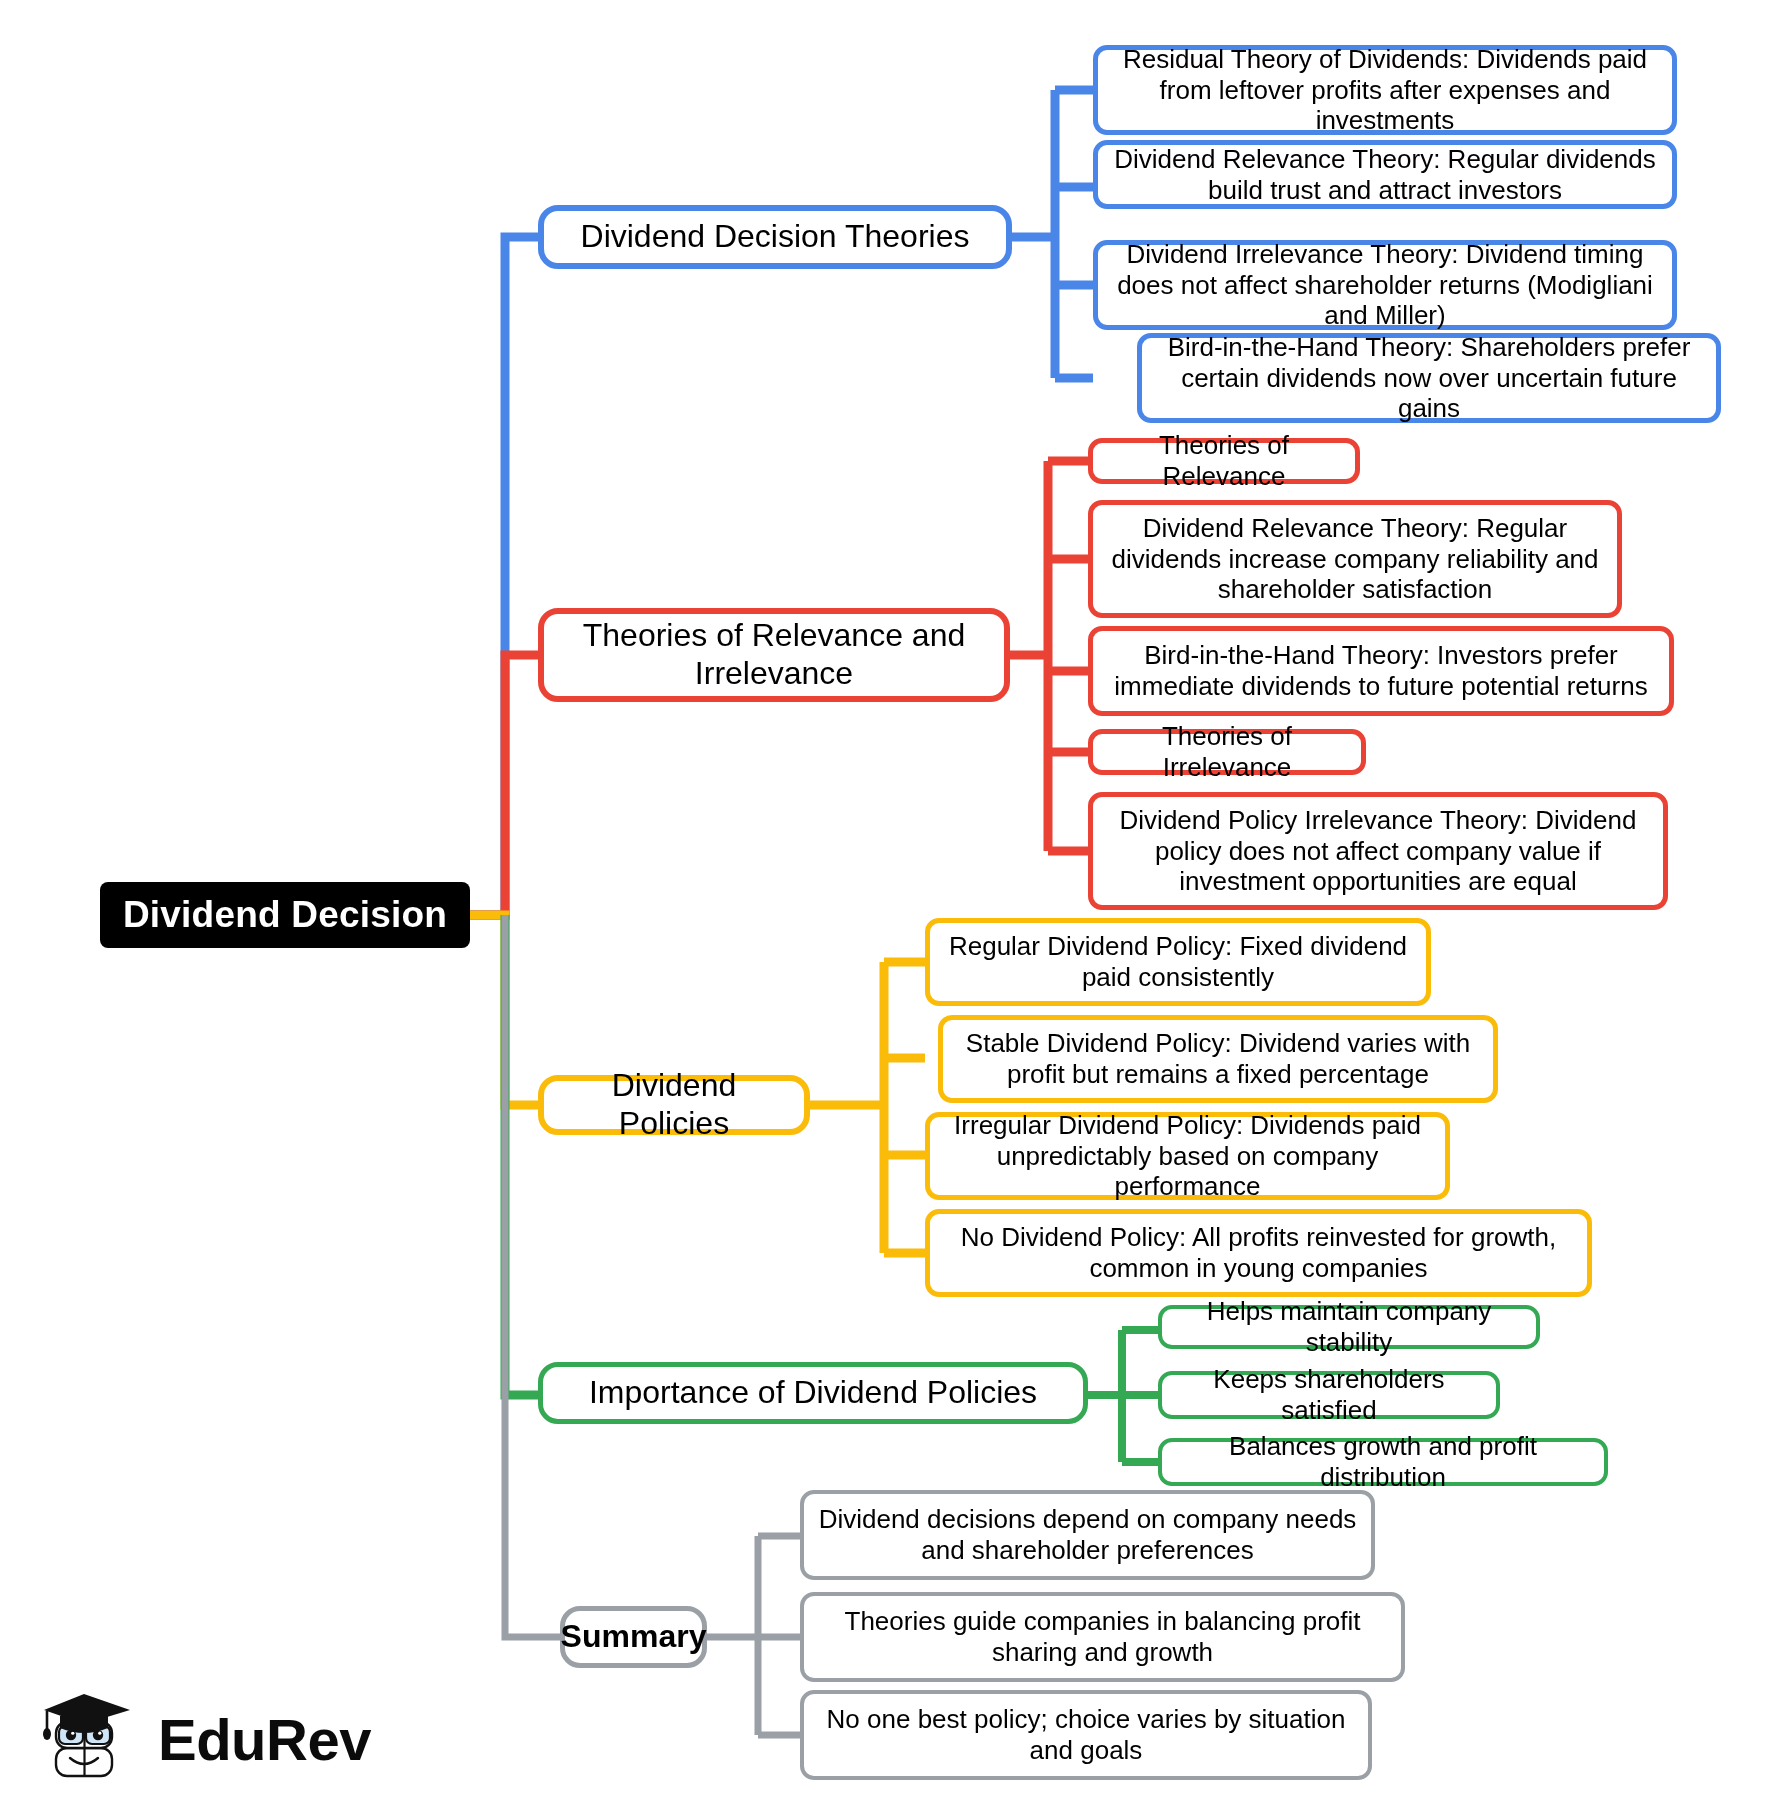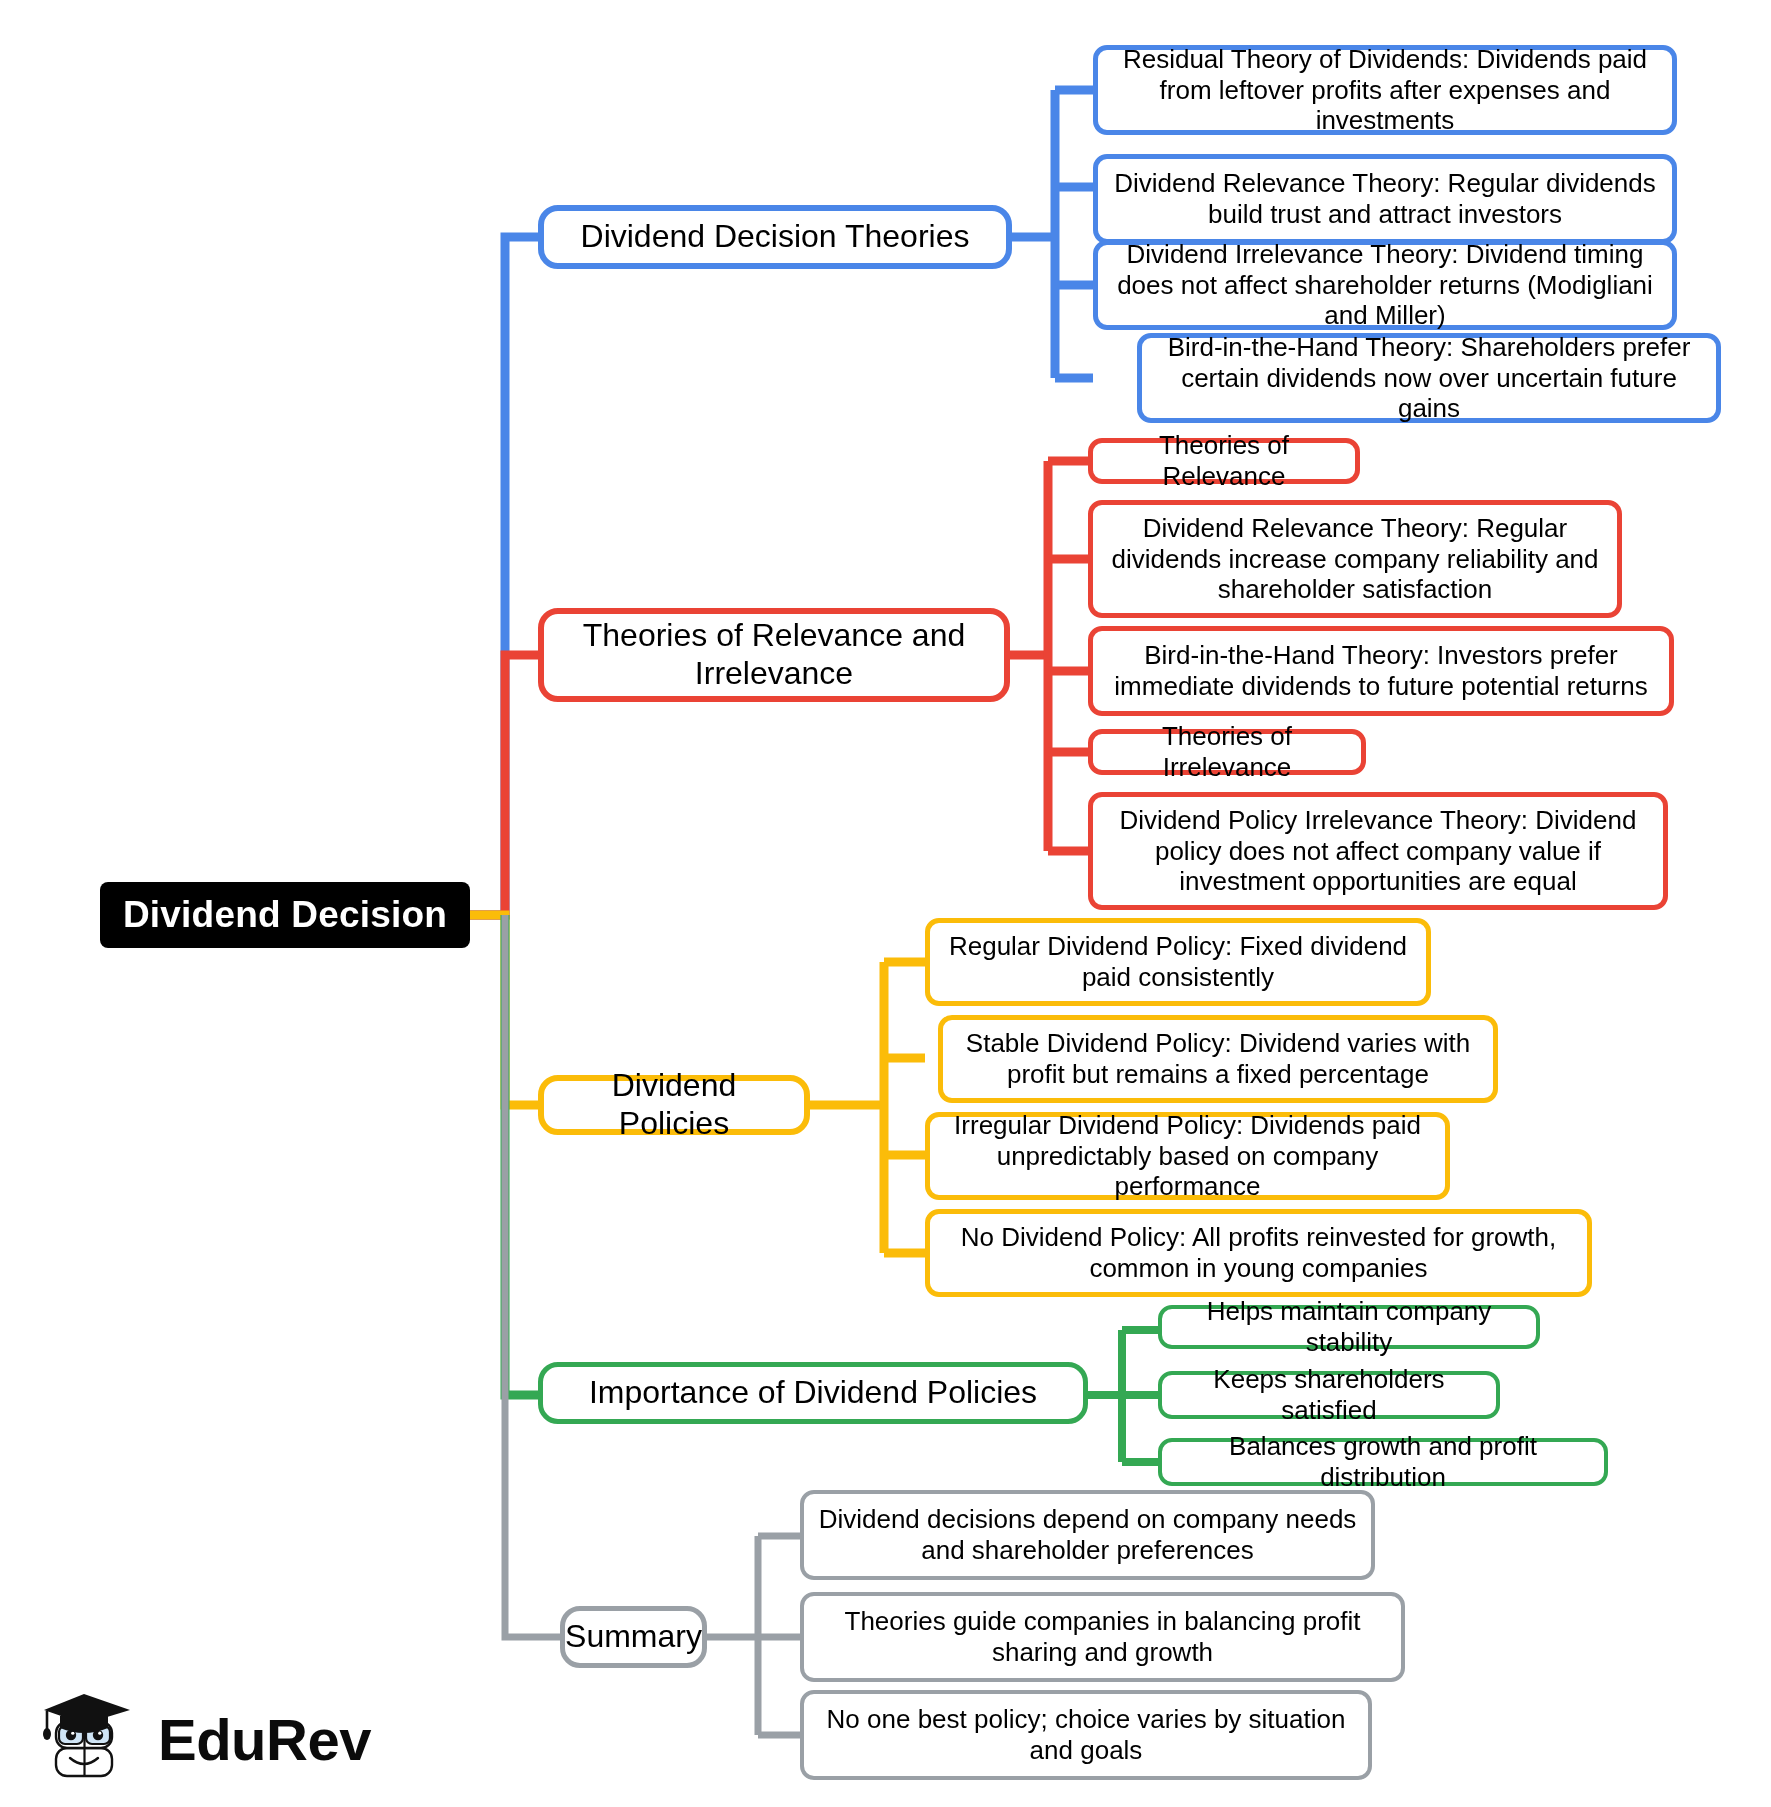--- a/index.html
+++ b/index.html
@@ -139,21 +139,21 @@
     <path d="M758 1536 L800 1536" fill="none" stroke="#9aa0a6" stroke-width="7"></path>
     <path d="M758 1637 L800 1637" fill="none" stroke="#9aa0a6" stroke-width="7"></path>
     <path d="M758 1735 L800 1735" fill="none" stroke="#9aa0a6" stroke-width="7"></path>
   </svg>
 
   <div class="node root" style="left:100px; top:882px; width:370px; height:66px;">Dividend Decision</div>
 
   <div class="node branch b-blue" style="left:538px; top:205px; width:474px; height:64px;">Dividend Decision Theories</div>
 
   <div class="node leaf b-blue" style="left:1093px; top:45px; width:584px; height:90px;">Residual Theory of Dividends: Dividends paid from leftover profits after expenses and investments</div>
-  <div class="node leaf b-blue" style="left:1093px; top:154px; width:584px; height:90px;">Dividend Relevance Theory: Regular dividends build trust and attract investors</div>
+  <div class="node leaf b-blue" style="left:1093px; top:140px; width:584px; height:69px;">Dividend Relevance Theory: Regular dividends build trust and attract investors</div>
   <div class="node leaf b-blue" style="left:1093px; top:240px; width:584px; height:90px;">Dividend Irrelevance Theory: Dividend timing does not affect shareholder returns (Modigliani and Miller)</div>
   <div class="node leaf b-blue" style="left:1093px; top:333px; width:584px; height:90px;margin-left:44px;">Bird-in-the-Hand Theory: Shareholders prefer certain dividends now over uncertain future gains</div>
 
   <div class="node branch b-red" style="left:538px; top:608px; width:472px; height:94px;">Theories of Relevance and Irrelevance</div>
 
   <div class="node leaf b-red" style="left:1088px; top:438px; width:272px; height:46px;">Theories of Relevance</div>
   <div class="node leaf b-red" style="left:1088px; top:500px; width:534px; height:118px;">Dividend Relevance Theory: Regular dividends increase company reliability and shareholder satisfaction</div>
   <div class="node leaf b-red" style="left:1088px; top:626px; width:586px; height:90px;">Bird-in-the-Hand Theory: Investors prefer immediate dividends to future potential returns</div>
   <div class="node leaf b-red" style="left:1088px; top:729px; width:278px; height:46px;">Theories of Irrelevance</div>
   <div class="node leaf b-red" style="left:1088px; top:792px; width:580px; height:118px;">Dividend Policy Irrelevance Theory: Dividend policy does not affect company value if investment opportunities are equal</div>
@@ -164,21 +164,21 @@
   <div class="node leaf b-yellow" style="left:938px; top:1015px; width:560px; height:88px;text-align:center;">Stable Dividend Policy: Dividend varies with profit but remains a fixed percentage</div>
   <div class="node leaf b-yellow" style="left:925px; top:1112px; width:525px; height:88px;">Irregular Dividend Policy: Dividends paid unpredictably based on company performance</div>
   <div class="node leaf b-yellow" style="left:925px; top:1209px; width:667px; height:88px;">No Dividend Policy: All profits reinvested for growth, common in young companies</div>
 
   <div class="node branch b-green" style="left:538px; top:1362px; width:550px; height:62px;">Importance of Dividend Policies</div>
 
   <div class="node leaf b-green" style="left:1158px; top:1305px; width:382px; height:44px;">Helps maintain company stability</div>
   <div class="node leaf b-green" style="left:1158px; top:1371px; width:342px; height:48px;">Keeps shareholders satisfied</div>
   <div class="node leaf b-green" style="left:1158px; top:1438px; width:450px; height:48px;">Balances growth and profit distribution</div>
 
-  <div class="node branch b-gray" style="left:560px; top:1606px; width:147px; height:62px;">Summary</div>
+  <div class="node branch b-gray" style="left:560px; top:1606px; width:147px; height:62px;font-weight:bold;">Summary</div>
 
   <div class="node leaf b-gray" style="left:800px; top:1490px; width:575px; height:90px;">Dividend decisions depend on company needs and shareholder preferences</div>
   <div class="node leaf b-gray" style="left:800px; top:1592px; width:605px; height:90px;">Theories guide companies in balancing profit sharing and growth</div>
   <div class="node leaf b-gray" style="left:800px; top:1690px; width:572px; height:90px;">No one best policy; choice varies by situation and goals</div>
 
   <div id="logo">
     <svg id="logo-mark" viewBox="0 0 104 100">
 
       <rect x="18" y="58" width="56" height="28" rx="11" fill="#ffffff" stroke="#111111" stroke-width="2.4"></rect>
 

